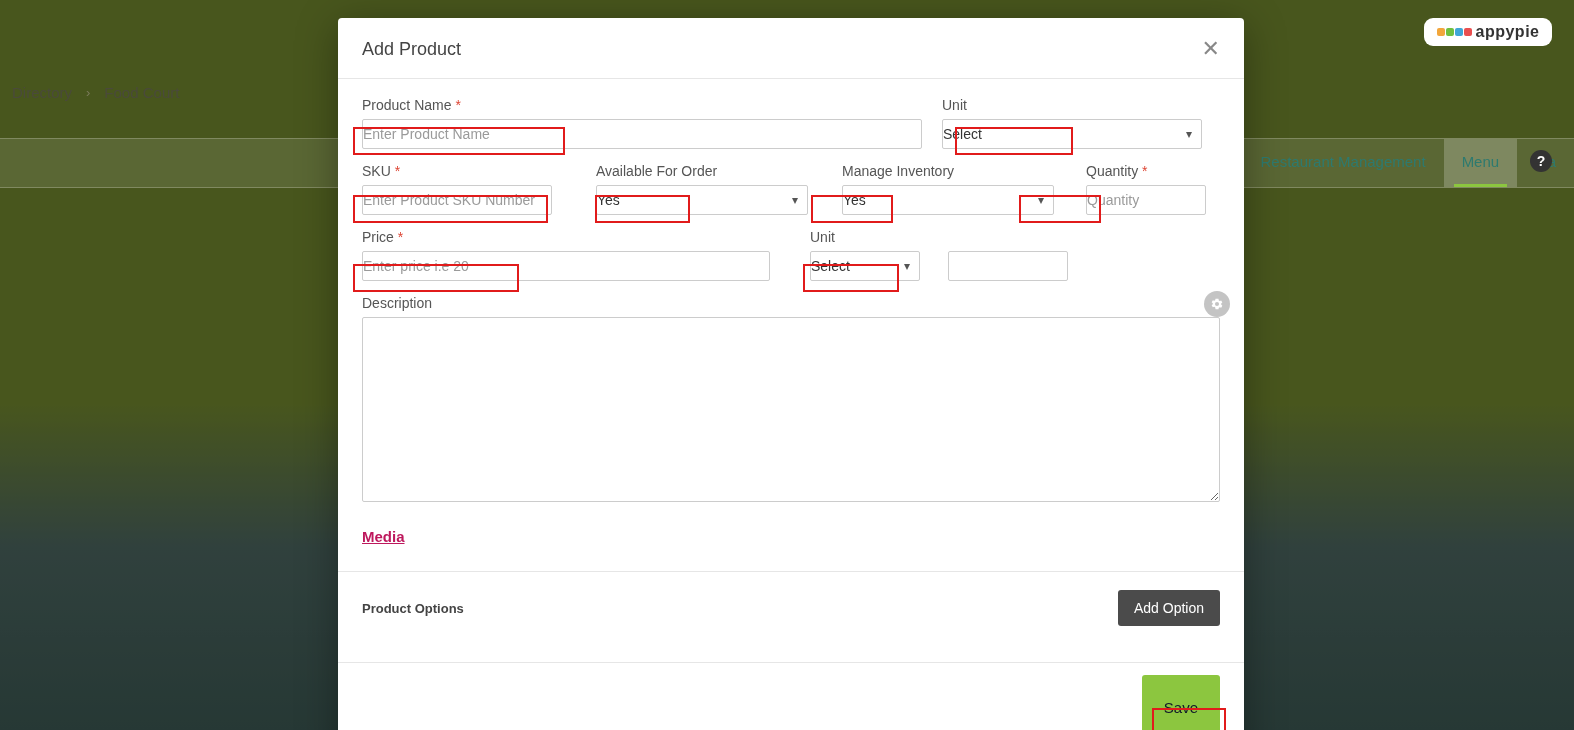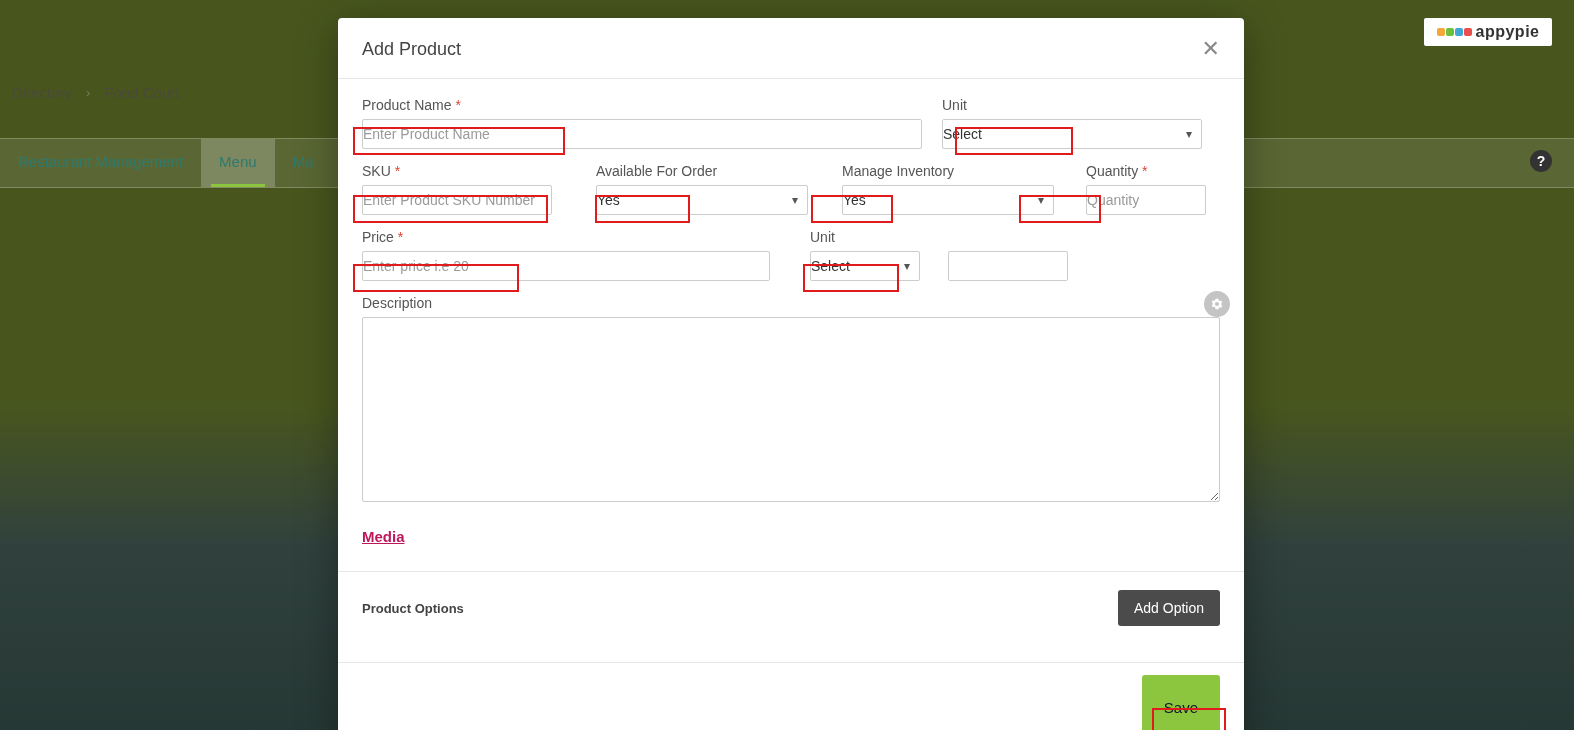--- a/index.html
+++ b/index.html
@@ -27,20 +27,21 @@
 
   
   .tabs-wrap {
     position: absolute; top: 138px; left: 0; right: 0;
     height: 50px;
     background: rgba(255,255,255,0.1);
     border-top: 1px solid rgba(200,200,180,0.35);
     border-bottom: 1px solid rgba(200,200,180,0.35);
     display: flex; align-items: stretch;
     padding-left: 0;
+    justify-content: flex-end;
   }
   .tab {
     padding: 14px 18px 12px 18px;
     color: #2d7a6f; font-size: 15px;
     cursor: pointer;
     position: relative;
   }
   .tab.active {
     background: rgba(255,255,255,0.22);
   }
@@ -55,21 +56,21 @@
     width:22px; height:22px; border-radius:50%;
     background:#333; color:#fff;
     display:flex; align-items:center; justify-content:center;
     font-size:14px; font-weight:bold;
   }
 
   
   .logo-badge {
     position:absolute; top:18px; right:22px;
     width:128px; height:28px;
-    background:#fff; border-radius:2px;
+    background:#fff; border-radius:9px;
     display:flex; align-items:center; justify-content:center;
     gap:4px;
   }
   .logo-mark { display:flex; gap:1px; }
   .logo-mark span { width:8px; height:8px; border-radius:2px; display:inline-block; }
   .lm1{ background:#f2a63b;} .lm2{ background:#6fbf3f;} .lm3{ background:#3fa6d6;} .lm4{ background:#e94f4f;}
   .logo-text{ color:#333; font-size:16px; font-weight:600; letter-spacing:0.5px;}
 
   
   .modal {

